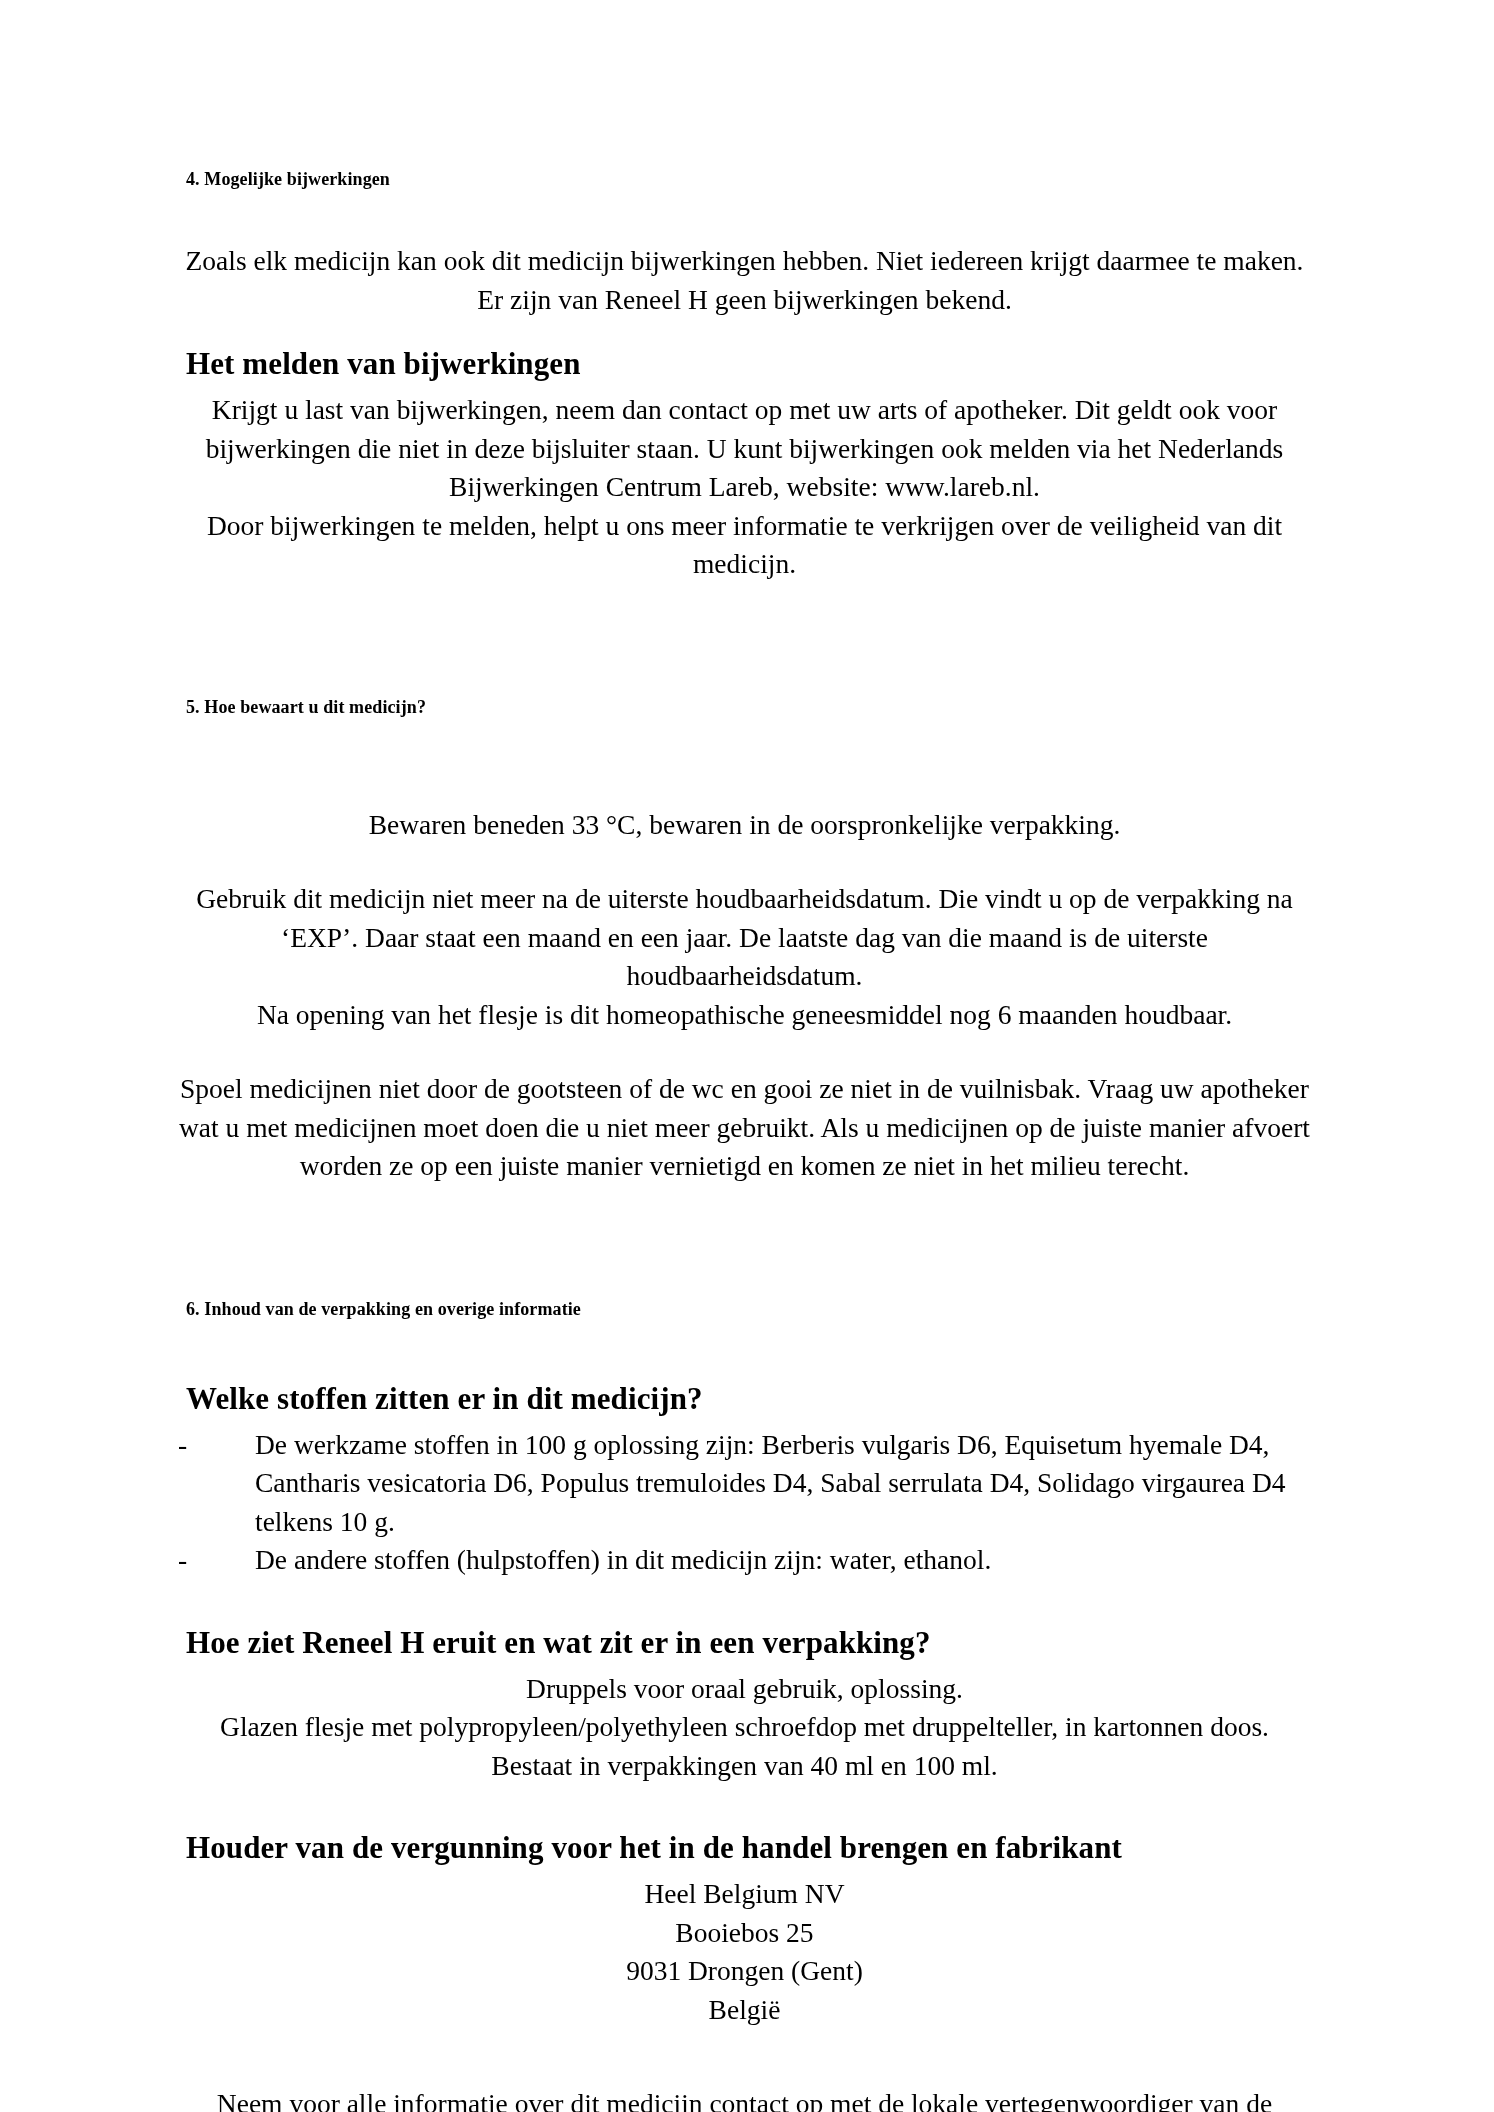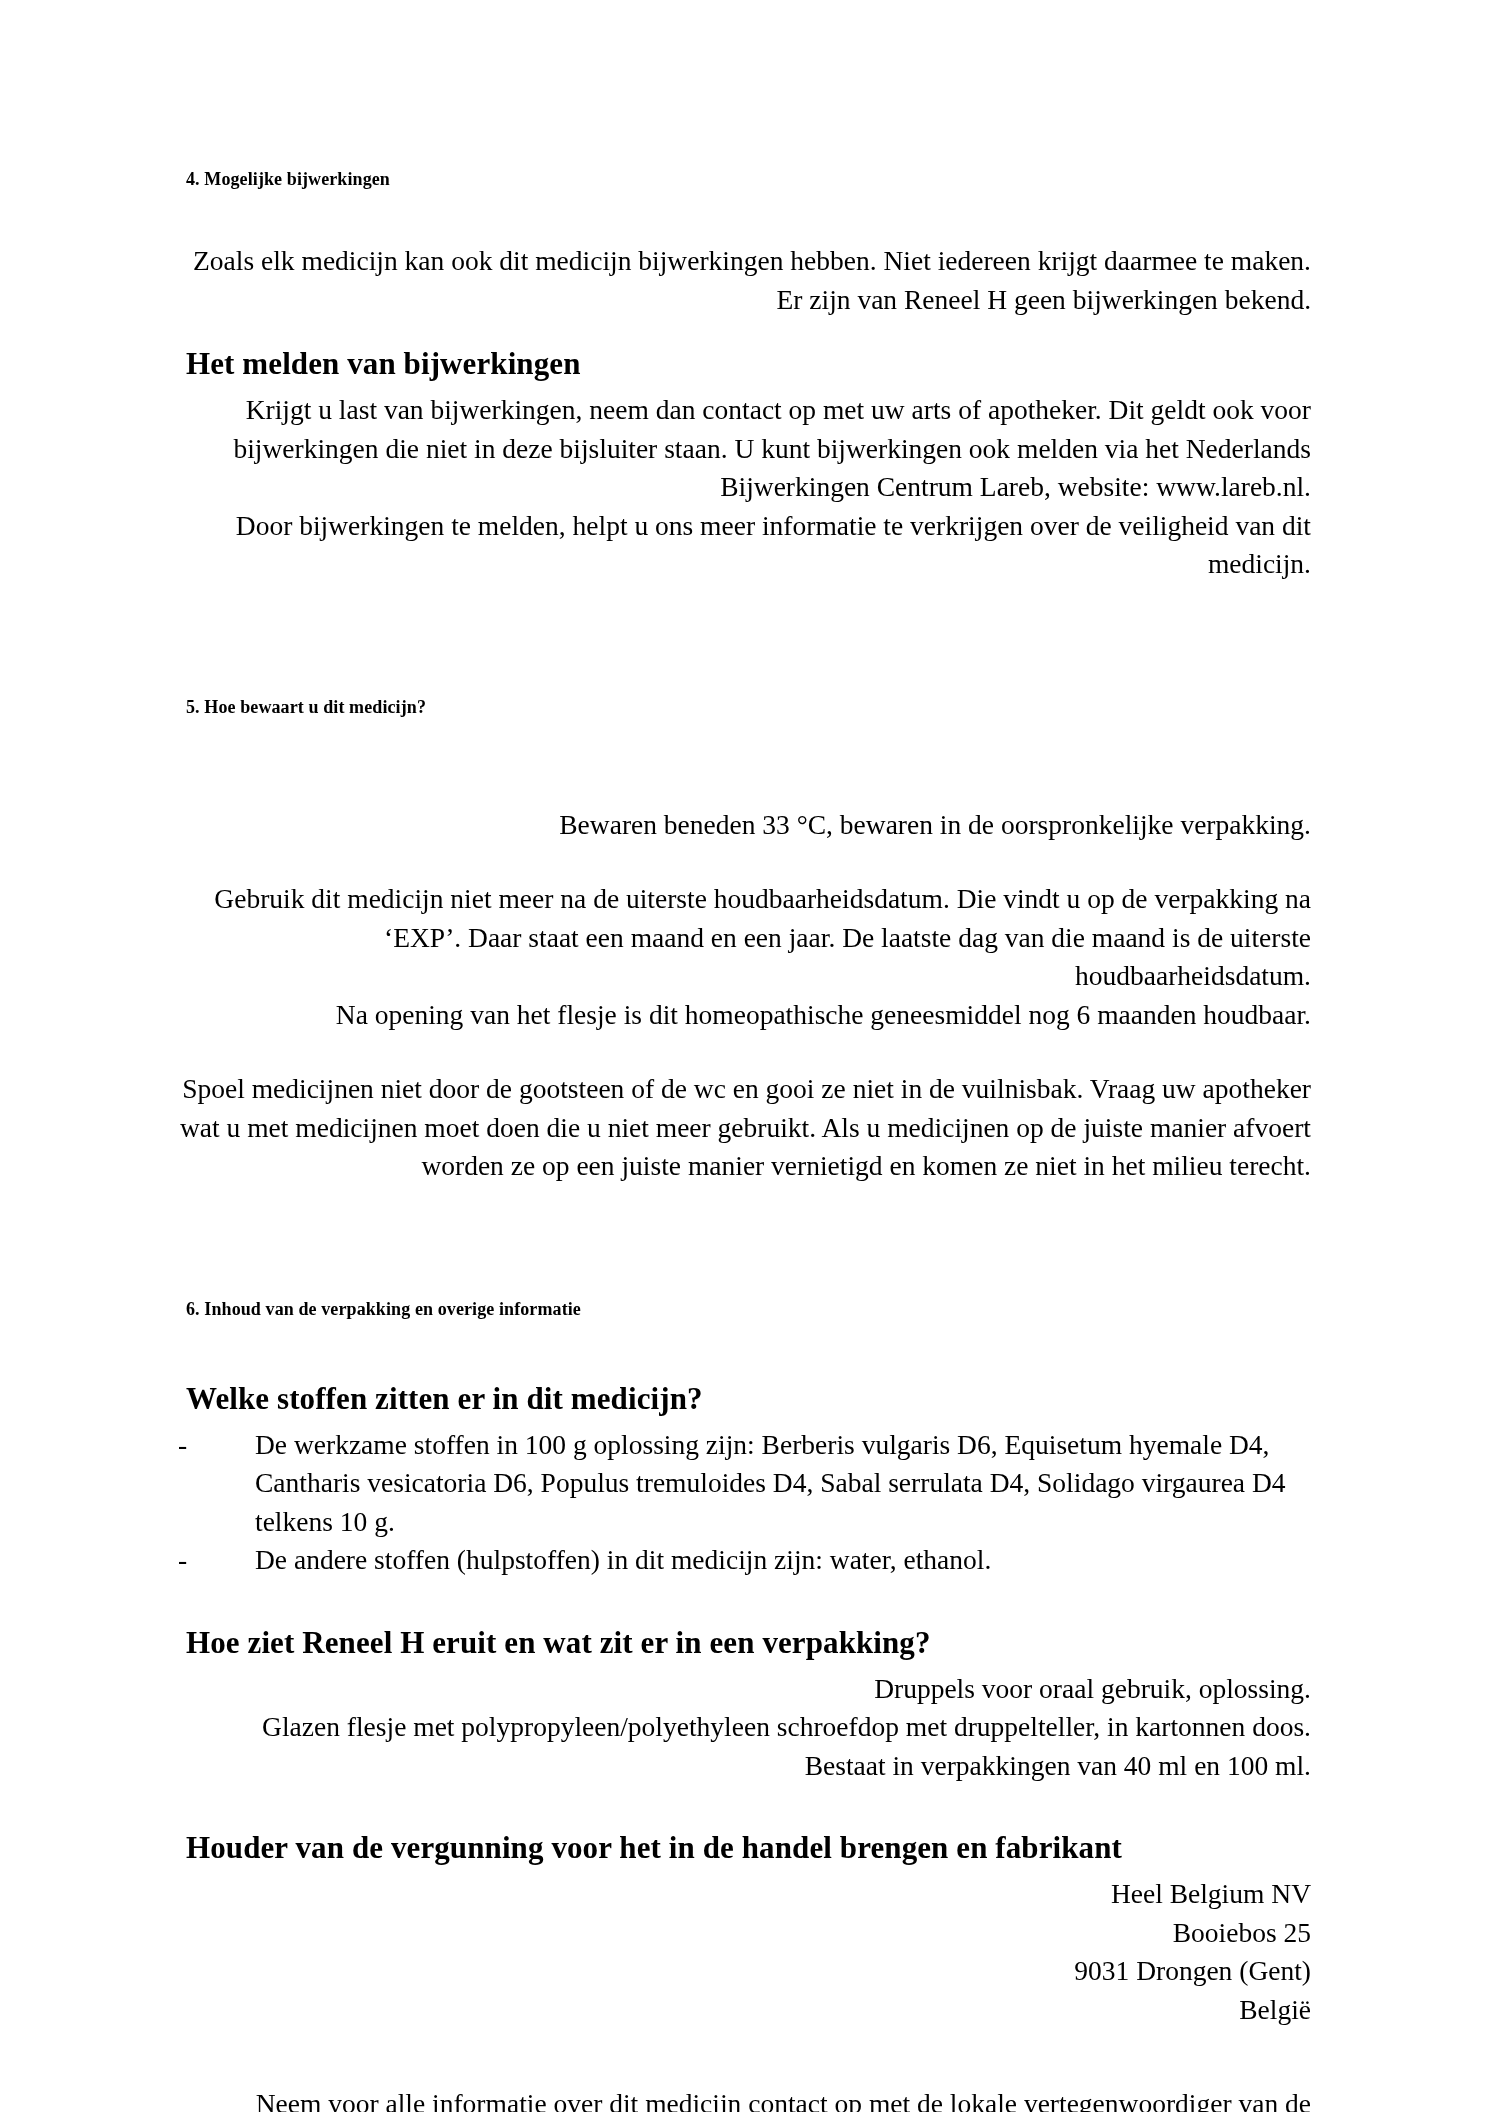--- a/index.html
+++ b/index.html
@@ -39,21 +39,21 @@
     font-weight: bold;
     line-height: 38px;
     letter-spacing: 0.1px;
     margin: 8px;
   }
   .para {
     font-size: 27.5px;
     font-weight: normal;
     line-height: 38.5px;
     margin: 0;
-    text-align: right;
+    text-align: center;
   }
   .gap-sm { height: 18px; }
   .gap-md { height: 36px; }
   .gap-lg { height: 56px; }
   .gap-xxl { height: 96px; }
   .bullet-list {
     margin: 0;
     padding: 0;
     list-style: none;
   }

